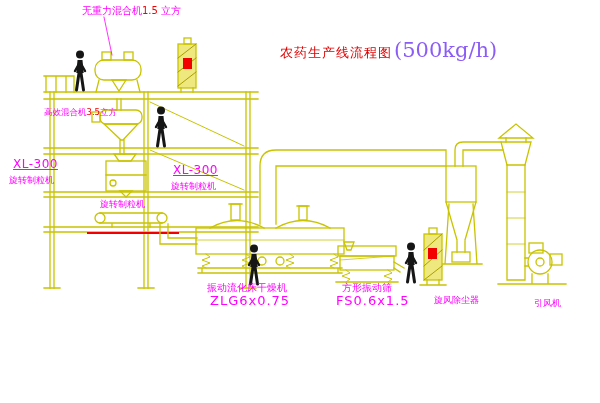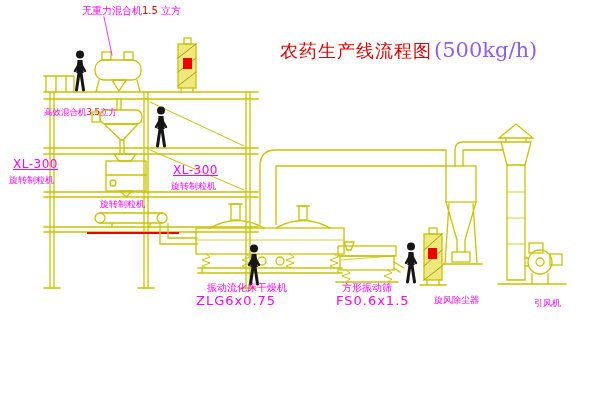--- a/index.html
+++ b/index.html
@@ -17,21 +17,21 @@
   }
   .stage svg{position:absolute;left:0;top:0;}
   .lbl{position:absolute;color:var(--label);white-space:nowrap;line-height:1.1;}
   .lbl .red{color:var(--accent);}
   .sz10{font-size:10px;}
   .sz9{font-size:9px;}
   .sz85{font-size:8.5px;}
   .model{font-size:12px;letter-spacing:.5px;text-decoration:underline;}
   .model-lg{font-size:13px;letter-spacing:1px;}
   .title-row{position:absolute;left:280px;top:38px;display:flex;align-items:baseline;gap:2px;}
-  .title-cn{color:var(--title-red);font-size:18px;letter-spacing:1px;}
+  .title-cn{color:var(--title-red);font-size:13px;letter-spacing:1px;}
   .title-cap{color:#8b5cf6;font-size:21px;font-family:"DejaVu Serif",serif;}
 </style>
 </head>
 <body>
 
 <div class="stage">
 
   <svg width="600" height="403" viewBox="0 0 600 403">
     <defs>
       <g id="person">
@@ -177,21 +177,21 @@
 
   <div class="lbl model" style="left:13px;top:158px;">XL-300</div>
   <div class="lbl sz9" style="left:9px;top:176px;">旋转制粒机</div>
 
   <div class="lbl model" style="left:173px;top:164px;">XL-300</div>
   <div class="lbl sz9" style="left:171px;top:182px;">旋转制粒机</div>
 
   <div class="lbl sz9" style="left:100px;top:200px;">旋转制粒机</div>
 
   <div class="lbl sz10" style="left:207px;top:282px;">振动流化床干燥机</div>
-  <div class="lbl model-lg" style="left:196px;top:294px;">ZLG6x0.75</div>
+  <div class="lbl model-lg" style="left:210px;top:294px;">ZLG6x0.75</div>
 
   <div class="lbl sz10" style="left:342px;top:282px;">方形振动筛</div>
   <div class="lbl model-lg" style="left:336px;top:294px;">FS0.6x1.5</div>
 
   <div class="lbl sz9" style="left:418px;top:296px;margin-left:16px;">旋风除尘器</div>
 
   <div class="lbl sz9" style="left:534px;top:299px;">引风机</div>
 
 </div>
 

